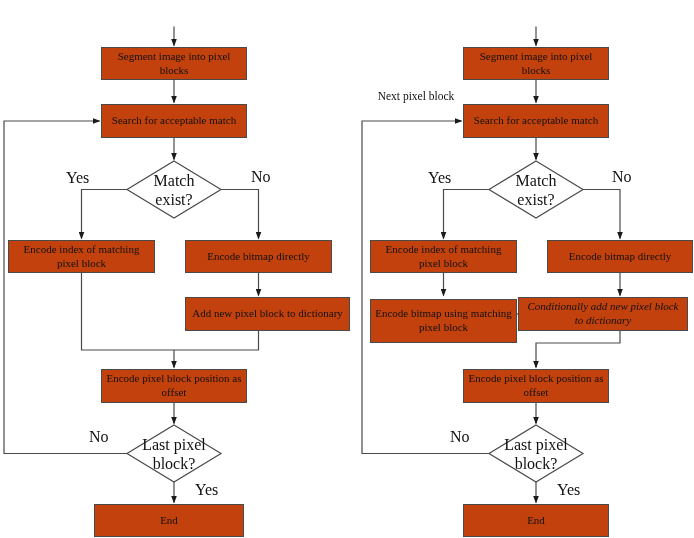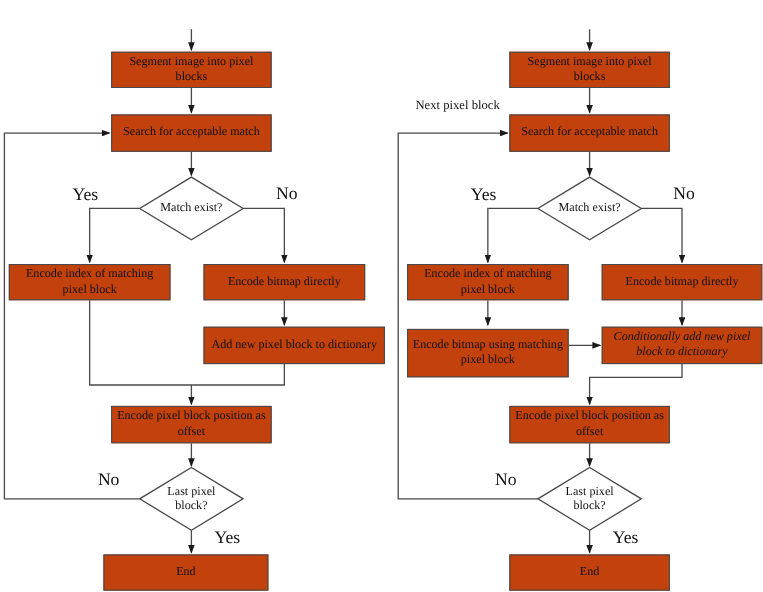--- a/index.html
+++ b/index.html
@@ -10,21 +10,21 @@
   .figure svg.lines { position:absolute; left:0; top:0; }
   .node {
     position:absolute; display:flex; align-items:center; justify-content:center;
     text-align:center; font-size:11px; line-height:1.25; box-sizing:border-box;
   }
   .box { border:1px solid #4a4a4a; background:#c2410c; padding:0 3px; }
   .terminator {
     border:1.2px solid #4a4a4a; background:#ffffff; border-radius:12px;
     font-weight:bold; font-size:12.5px; letter-spacing:.4px;
   }
-  .dtext { background:transparent; font-size:11px; line-height:1.2; }
+  .dtext { background:transparent; font-size:16px; line-height:1.2; }
   .italic { font-style:italic; }
   .lbl { position:absolute; font-size:16px; background:transparent; white-space:nowrap; }
   .lbl.center { text-align:center; }
 </style>
 </head>
 <body>
 
 <div class="figure">
 
   <svg class="lines" width="694" height="538" viewBox="0 0 694 538">
@@ -107,21 +107,21 @@
   <div class="lbl" style="left:428px; top:169px;">Yes</div>
 
   <div class="lbl" style="left:612px; top:168px;">No</div>
 
   <div class="node box" style="left:370px; top:240px; width:147px; height:33px;">Encode index of matching pixel block</div>
 
   <div class="node box" style="left:547px; top:240px; width:146px; height:33px;">Encode bitmap directly</div>
 
   <div class="node box" style="left:370px; top:299px; width:147px; height:44px;">Encode bitmap using matching pixel block</div>
 
-  <div class="node box italic" style="left:547px; top:297px; width:146px; height:34px;">Conditionally add new pixel block to dictionary</div>
+  <div class="node box italic" style="left:518px; top:297px; width:170px; height:34px;">Conditionally add new pixel block to dictionary</div>
 
   <div class="node box" style="left:463px; top:369px; width:146px; height:34px;">Encode pixel block position as offset</div>
 
   <div class="node dtext" style="left:501px; top:440px; width:70px; height:28px;">Last pixel block?</div>
 
   <div class="lbl" style="left:450px; top:428px;">No</div>
 
   <div class="lbl" style="left:557px; top:481px;">Yes</div>
 
   <div class="node box" style="left:463px; top:504px; width:146px; height:33px;">End</div>

